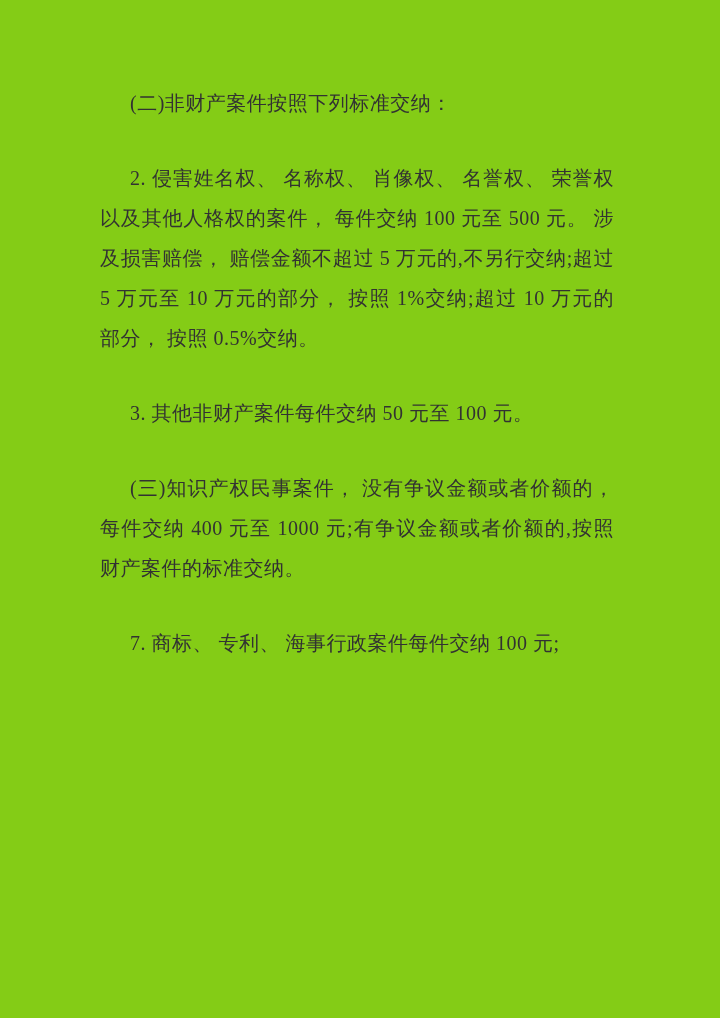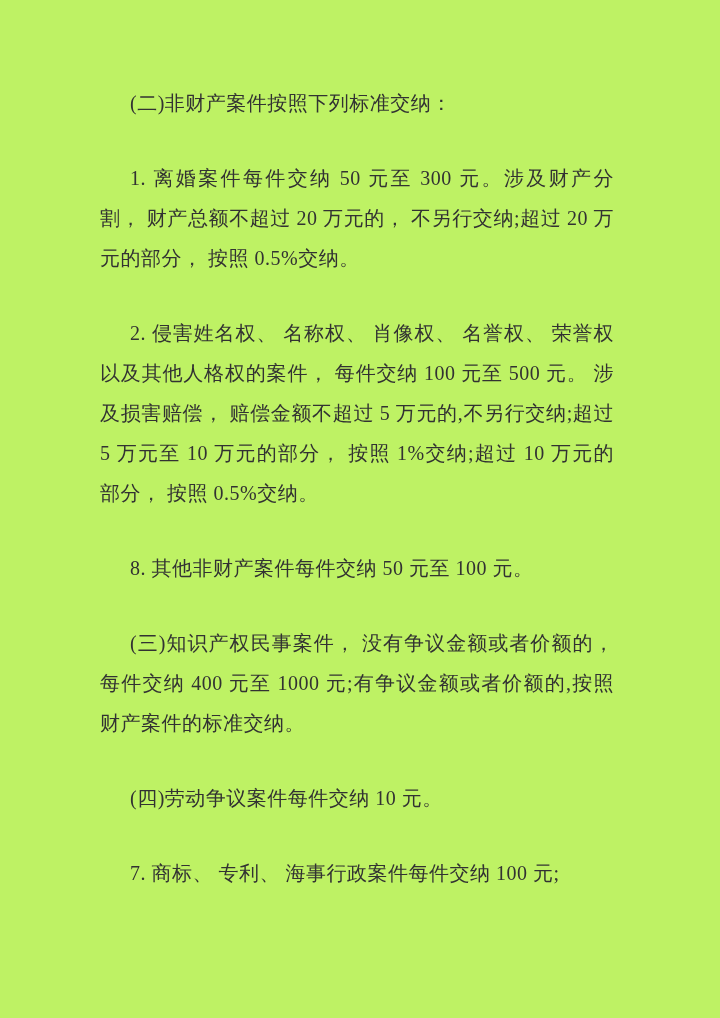--- a/index.html
+++ b/index.html
@@ -5,40 +5,38 @@
   html, body {
     margin: 0;
     padding: 0;
     background: #ffffff;
   }
   .page {
     position: relative;
     width: 720px;
     height: 1018px;
     box-sizing: border-box;
-    background: #bef264;
+    background: #84cc16;
     padding: 83px 106px 40px 100px;
     overflow: hidden;
     font-family: "Liberation Serif", "DejaVu Serif", serif;
     font-size: 20px;
     line-height: 40px;
     color: #323232;
   }
   .para {
     margin: 0 0 35px 0;
     text-indent: 30px;
     text-align: justify;
     letter-spacing: 0.5px;
     word-break: break-all;
   }
 </style>
 </head>
 <body>
 
 <div class="page">
   <p class="para">(二)非财产案件按照下列标准交纳：</p>
-  <p class="para">1. 离婚案件每件交纳 50 元至 300 元。涉及财产分割， 财产总额不超过 20 万元的， 不另行交纳;超过 20 万元的部分， 按照 0.5%交纳。</p>
   <p class="para">2. 侵害姓名权、 名称权、 肖像权、 名誉权、 荣誉权以及其他人格权的案件， 每件交纳 100 元至 500 元。 涉及损害赔偿， 赔偿金额不超过 5 万元的,不另行交纳;超过 5 万元至 10 万元的部分， 按照 1%交纳;超过 10 万元的部分， 按照 0.5%交纳。</p>
-  <p class="para">8. 其他非财产案件每件交纳 50 元至 100 元。</p>
+  <p class="para">3. 其他非财产案件每件交纳 50 元至 100 元。</p>
   <p class="para">(三)知识产权民事案件， 没有争议金额或者价额的， 每件交纳 400 元至 1000 元;有争议金额或者价额的,按照财产案件的标准交纳。</p>
-  <p class="para">(四)劳动争议案件每件交纳 10 元。</p>
   <p class="para">7. 商标、 专利、 海事行政案件每件交纳 100 元;</p>
 </div>
 
 </body></html>

